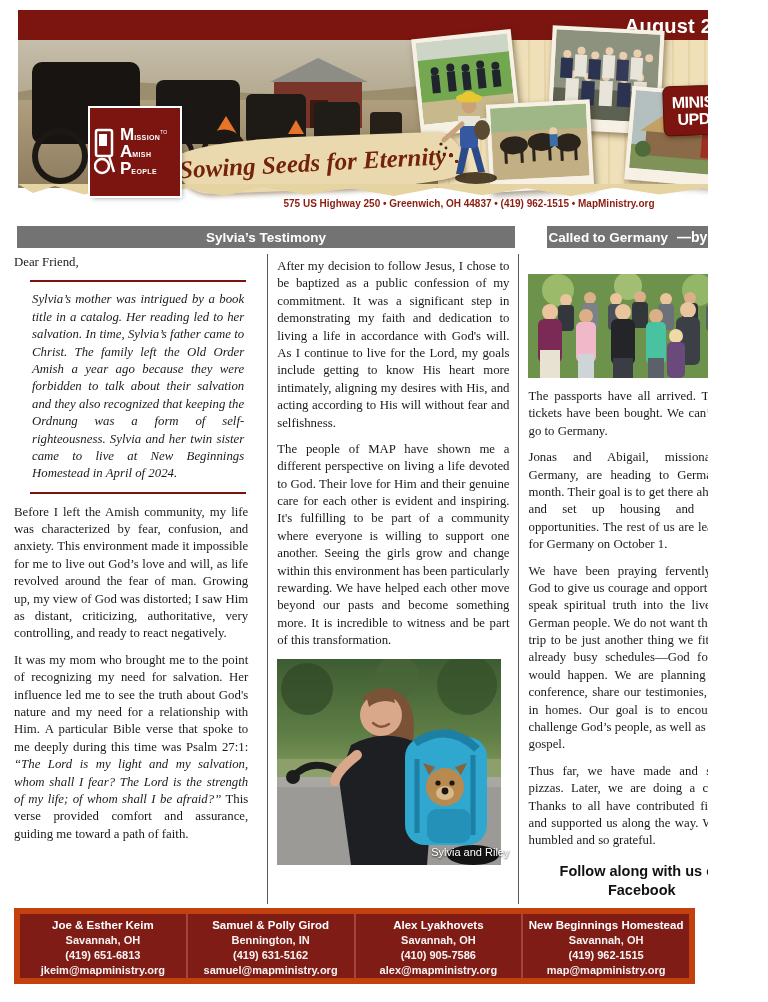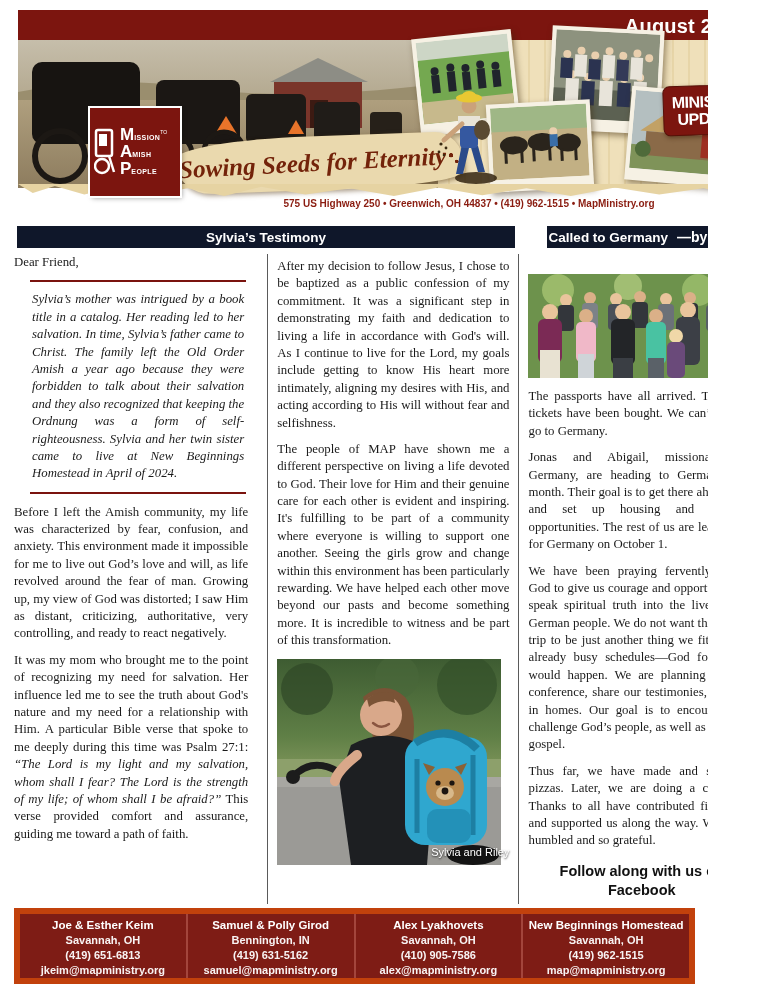--- a/index.html
+++ b/index.html
@@ -36,21 +36,21 @@
   .map-logo{position:absolute;left:90px;top:108px;width:82px;height:80px;background:#7c150f;
          box-shadow:0 0 0 2px #fff,2px 2px 5px rgba(0,0,0,.4);display:flex;align-items:center;gap:4px;padding:4px;z-index:6;}
   .logo-text{font-family:"Liberation Sans",sans-serif;color:#fff;line-height:14px;}
   .logo-text .big{font-size:17px;font-weight:bold;}
   .logo-text .small{font-size:7px;font-weight:bold;letter-spacing:.4px;}
   .logo-text .tiny{font-size:5px;vertical-align:super;}
   .address{position:absolute;left:190px;right:20px;top:198px;text-align:center;
          font-family:"Liberation Sans",sans-serif;font-weight:bold;font-size:10px;color:#8a1c10;}
   
   .bars{position:absolute;left:0;top:226px;width:768px;height:24px;}
-  .bar{position:absolute;top:0;height:22px;background:#0f172a;color:#fff;
+  .bar{position:absolute;top:0;height:22px;background:#737373;color:#fff;
        font-family:"Liberation Sans",sans-serif;font-weight:bold;font-size:13.5px;
        display:flex;align-items:center;justify-content:center;}
   .bar-left{left:17px;width:498px;}
   .bar-right{left:527px;width:228px;gap:9px;margin-left:20px;}
   .byline{font-weight:600;font-size:14px;}
   
   .cols{position:absolute;left:14px;top:254px;width:741px;height:650px;display:flex;overflow:hidden;}
   .col{text-align:justify;font-size:12.8px;line-height:1.36;overflow:hidden;}
   .col p{margin:0 0 9px 0;}
   .col-1{width:244px;padding-right:19px;border-right:1px solid #5a5a5a;}

